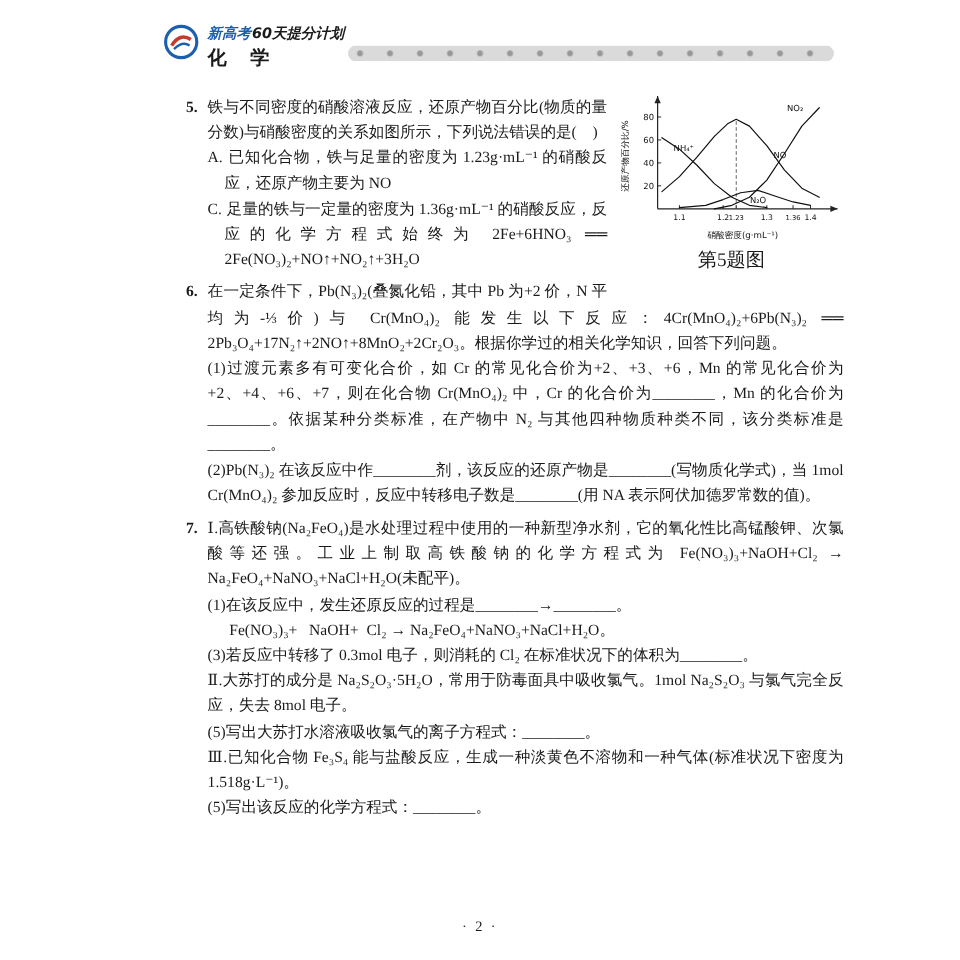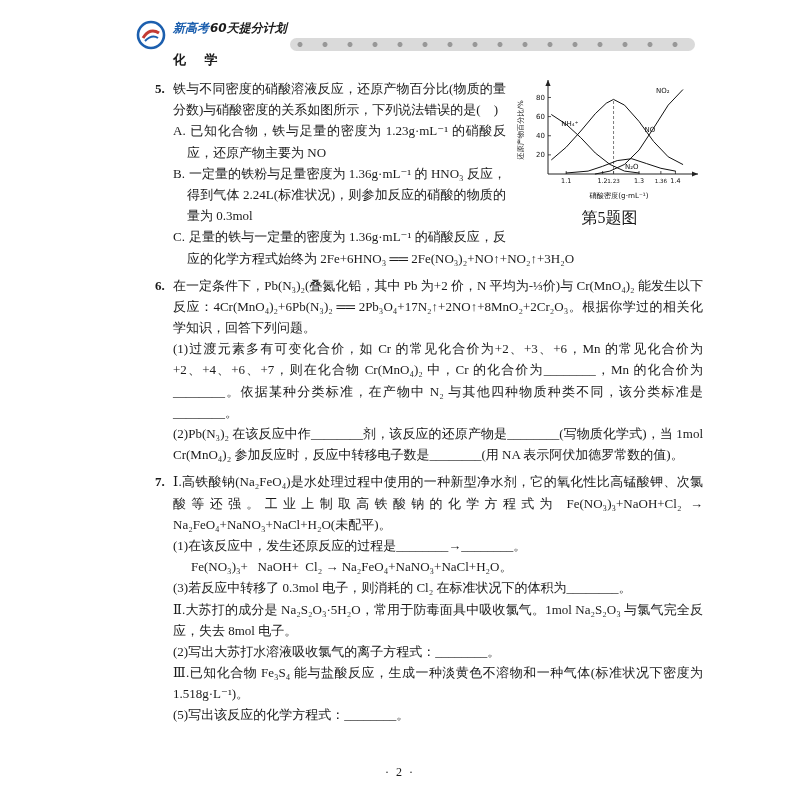--- a/index.html
+++ b/index.html
@@ -5,21 +5,21 @@
   html,body{margin:0;padding:0}
   body{width:800px;height:800px;background:#ffffff;font-family:"Liberation Serif","DejaVu Serif",serif;color:#1a1a1a}
   .sheet{position:relative;width:800px;height:800px;background:#fff;overflow:hidden}
 
   
   .header{position:absolute;top:20px;left:136px;height:38px;display:flex;align-items:flex-start}
   .logo{width:30px;height:30px;margin-right:7px;flex:0 0 auto}
   .brand{font-family:"DejaVu Sans","Liberation Sans",sans-serif}
   .brand-line1{font-size:12px;font-weight:bold;font-style:italic;white-space:nowrap}
   .brand-line1 .accent{color:#1c5fae;margin-right:1px}
-  .brand-line2{font-size:13px;font-weight:bold;letter-spacing:7px;margin-top:14px;font-style:normal}
+  .brand-line2{font-size:16px;font-weight:bold;letter-spacing:7px;margin-top:1px;font-style:normal}
   .dotbar{position:absolute;left:290px;top:38px;width:405px;height:13px;border-radius:7px;
           background-color:#dadada;
           background-image:radial-gradient(circle at 10px 6.5px,#989898 2.1px,rgba(0,0,0,0) 2.9px);
           background-size:25px 13px;background-repeat:repeat-x}
 
   
   .content{position:absolute;top:78px;left:155px;width:548px;font-size:13px;line-height:1.63;text-align:justify}
   .q{position:relative;padding-left:18px;margin-bottom:6px}
   .qnum{position:absolute;left:0;top:0;font-weight:bold}
   .content p{margin:0}
@@ -96,39 +96,38 @@
             <text x="115.74358974358977" y="91.21739130434783" font-size="7" text-anchor="middle" fill="#111">N₂O</text>
             <polyline points="79.3,96.0 93.9,93.1 108.5,86.4 123.0,72.1 137.6,50.1 152.2,27.1 166.7,11.8" fill="none" stroke="#111" stroke-width="1" stroke-linejoin="round" stroke-linecap="round"></polyline>
             <text x="146.69230769230768" y="14.695652173913047" font-size="7" text-anchor="middle" fill="#111">NO₂</text>
             <text x="103" y="120" text-anchor="middle" font-size="7.2" fill="#111">硝酸密度(g·mL⁻¹)</text>
             <text x="7" y="52" text-anchor="middle" font-size="7.2" fill="#111" transform="rotate(-90 7 52)">还原产物百分比/%</text>
           </svg>
         <figcaption class="figcap">第5题图</figcaption>
       </figure>
       <p class="stem">铁与不同密度的硝酸溶液反应，还原产物百分比(物质的量分数)与硝酸密度的关系如图所示，下列说法错误的是(&nbsp;&nbsp;&nbsp;&nbsp;)</p>
       <p class="opt"><span class="optlab">A.</span><span>已知化合物，铁与足量的密度为 1.23g·mL⁻¹ 的硝酸反应，还原产物主要为 NO</span></p>
-      <p class="opt"><span class="optlab">B.</span><span>一定量的铁粉与足量密度为 1.36g·mL⁻¹ 的 HNO₃ 反应，得到气体 2.24L(标准状况)，则参加反应的硝酸的物质的量为 0.3mol</span></p>
       <p class="opt"><span class="optlab">C.</span><span>足量的铁与一定量的密度为 1.36g·mL⁻¹ 的硝酸反应，反应的化学方程式始终为 2Fe+6HNO₃ ══ 2Fe(NO₃)₂+NO↑+NO₂↑+3H₂O</span></p>
     </section>
 
     <section class="q">
       <span class="qnum">6.</span>
       <p>在一定条件下，Pb(N₃)₂(叠氮化铅，其中 Pb 为+2 价，N 平均为-⅓价)与 Cr(MnO₄)₂ 能发生以下反应：4Cr(MnO₄)₂+6Pb(N₃)₂ ══ 2Pb₃O₄+17N₂↑+2NO↑+8MnO₂+2Cr₂O₃。根据你学过的相关化学知识，回答下列问题。</p>
       <p>(1)过渡元素多有可变化合价，如 Cr 的常见化合价为+2、+3、+6，Mn 的常见化合价为+2、+4、+6、+7，则在化合物 Cr(MnO₄)₂ 中，Cr 的化合价为________，Mn 的化合价为________。依据某种分类标准，在产物中 N₂ 与其他四种物质种类不同，该分类标准是________。</p>
       <p>(2)Pb(N₃)₂ 在该反应中作________剂，该反应的还原产物是________(写物质化学式)，当 1mol Cr(MnO₄)₂ 参加反应时，反应中转移电子数是________(用 NA 表示阿伏加德罗常数的值)。</p>
     </section>
 
     <section class="q">
       <span class="qnum">7.</span>
       <p>Ⅰ.高铁酸钠(Na₂FeO₄)是水处理过程中使用的一种新型净水剂，它的氧化性比高锰酸钾、次氯酸等还强。工业上制取高铁酸钠的化学方程式为 Fe(NO₃)₃+NaOH+Cl₂ → Na₂FeO₄+NaNO₃+NaCl+H₂O(未配平)。</p>
       <p>(1)在该反应中，发生还原反应的过程是________→________。</p>
       <p class="eqline">Fe(NO₃)₃+&nbsp;&nbsp;&nbsp;NaOH+&nbsp;&nbsp;Cl₂ → Na₂FeO₄+NaNO₃+NaCl+H₂O。</p>
       <p>(3)若反应中转移了 0.3mol 电子，则消耗的 Cl₂ 在标准状况下的体积为________。</p>
       <p>Ⅱ.大苏打的成分是 Na₂S₂O₃·5H₂O，常用于防毒面具中吸收氯气。1mol Na₂S₂O₃ 与氯气完全反应，失去 8mol 电子。</p>
-      <p>(2)写出大苏打水溶液吸收氯气的离子方程式：________。</p>
+      <p>(5)写出大苏打水溶液吸收氯气的离子方程式：________。</p>
       <p>Ⅲ.已知化合物 Fe₃S₄ 能与盐酸反应，生成一种淡黄色不溶物和一种气体(标准状况下密度为 1.518g·L⁻¹)。</p>
       <p>(5)写出该反应的化学方程式：________。</p>
     </section>
 
   </main>
 
   <footer class="pagefoot">
     <span>· 2 ·</span>
   </footer>
 

